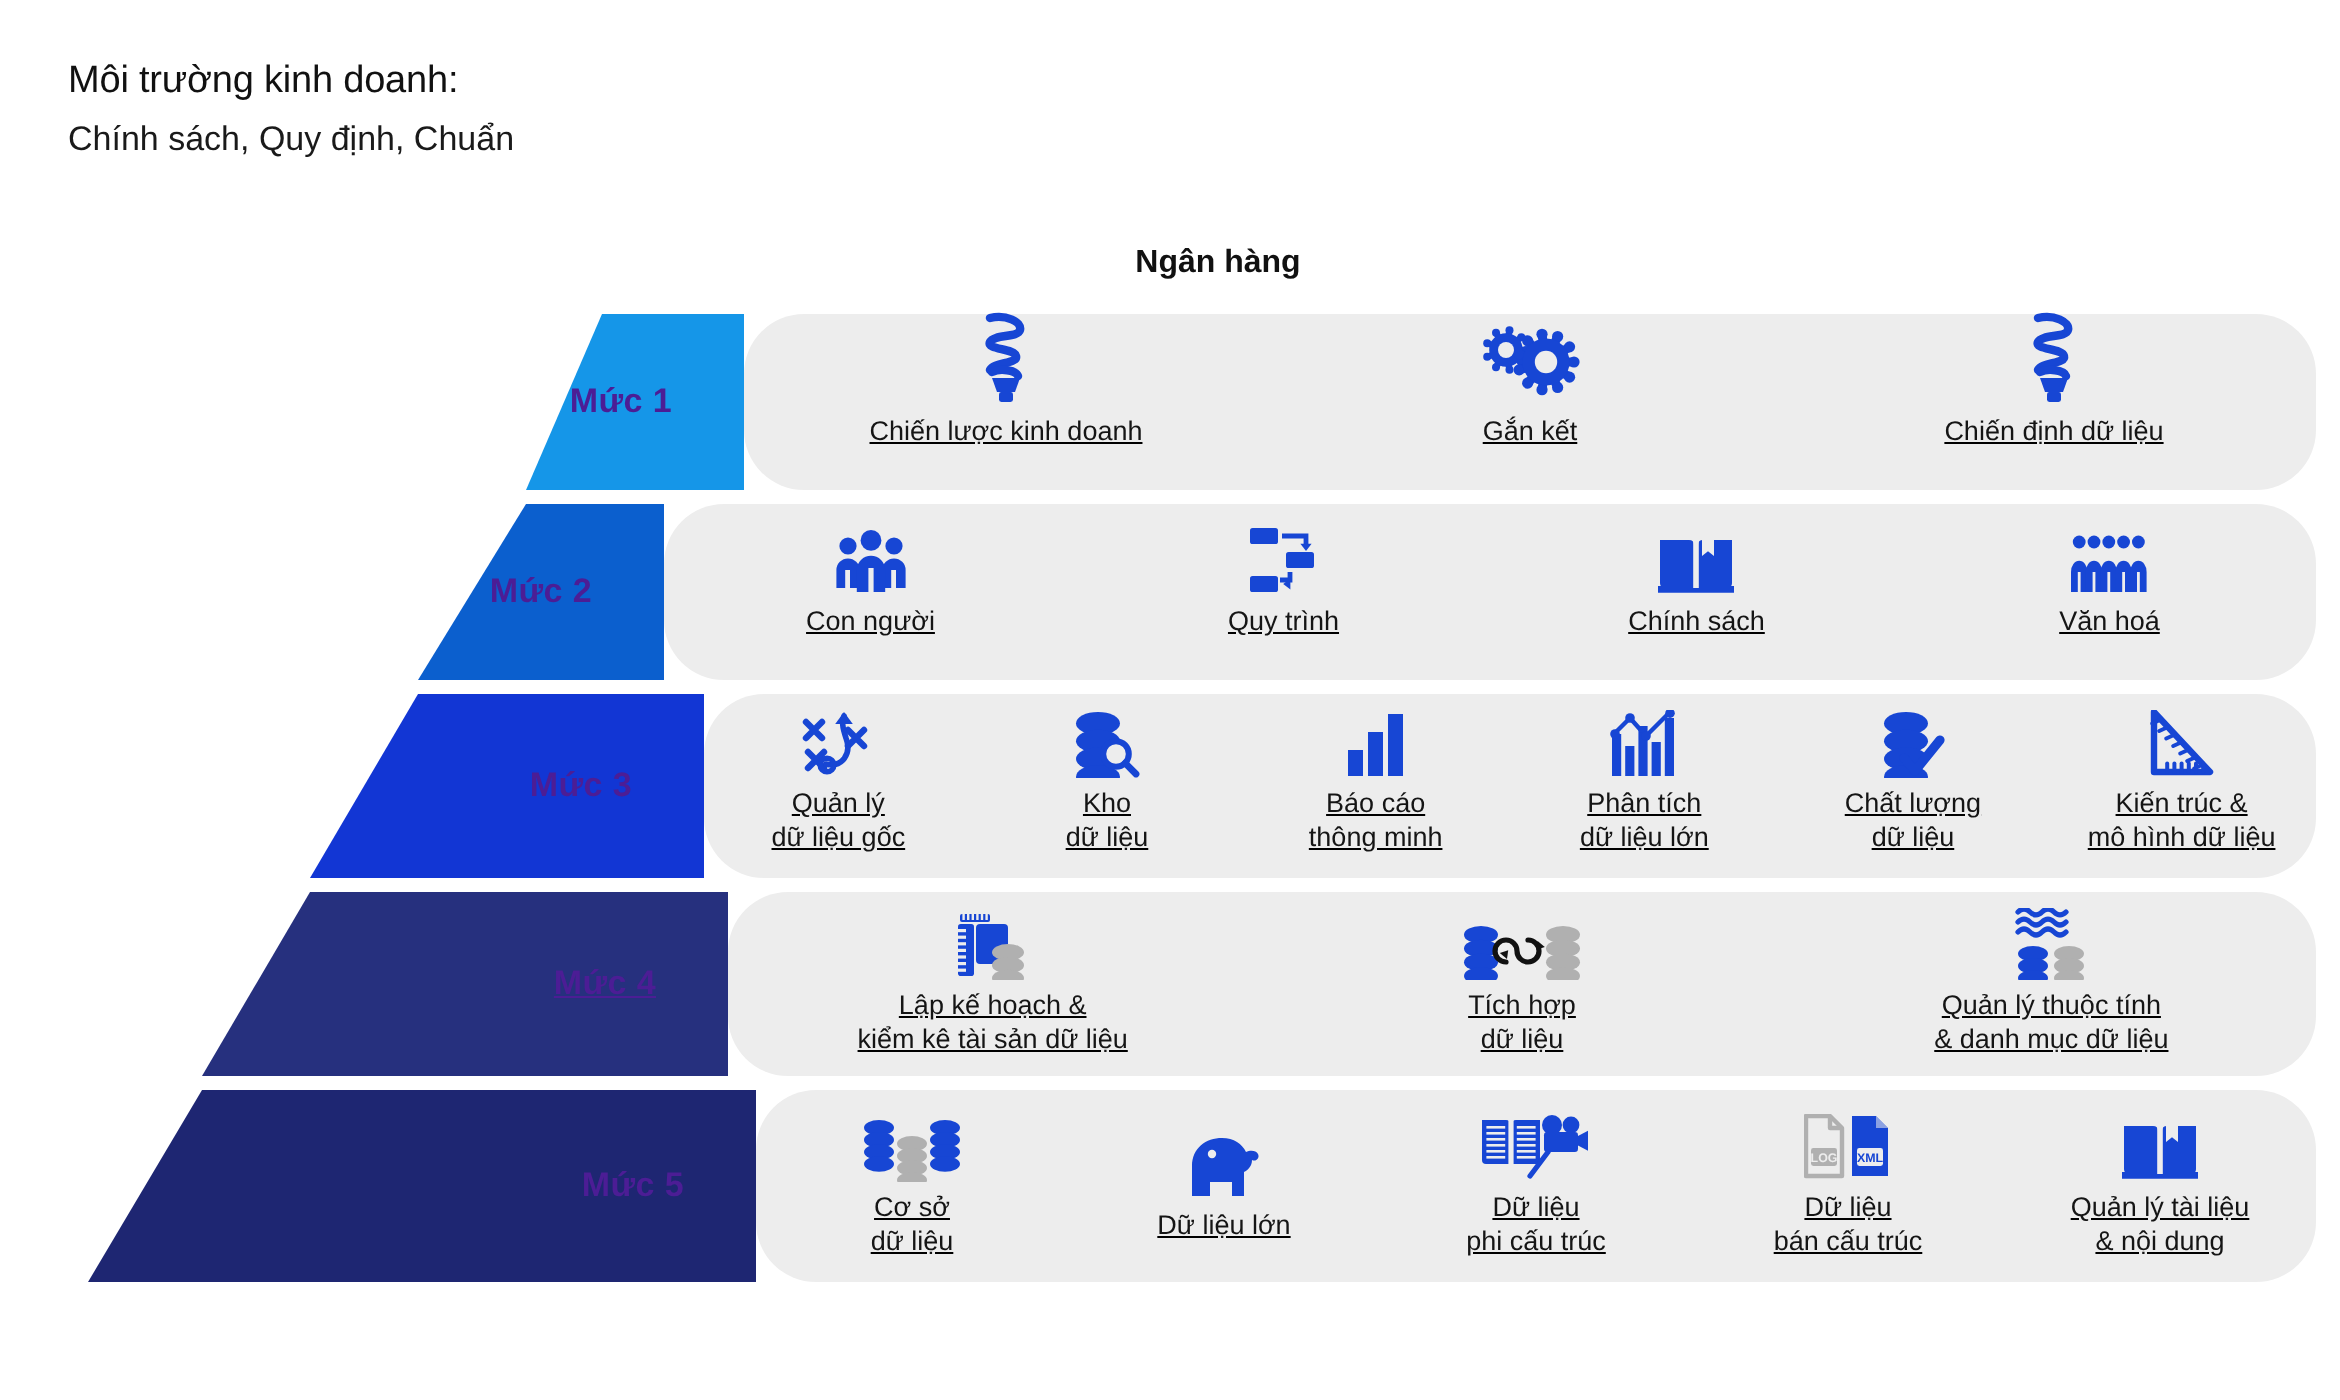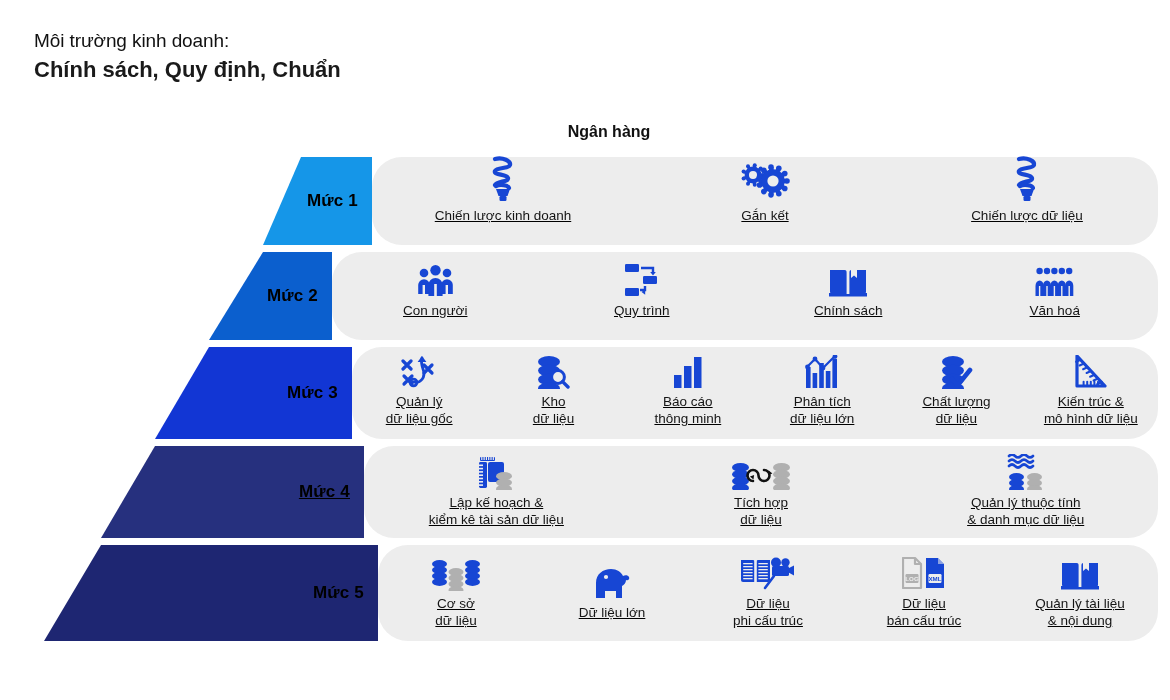--- a/index.html
+++ b/index.html
@@ -11,42 +11,42 @@
   }
   #root { position: relative; width: 1170px; height: 700px; }
 
   
   .header { position: absolute; left: 34px; top: 28px; }
   .header .line1 {
     font-size: 19px; font-weight: normal; color: #111111;
     letter-spacing: -0.1px; line-height: 26px;
   }
   .header .line2 {
-    font-size: 22px; font-weight: bold; color: #1a1a1a;
+    font-size: 17px; font-weight: normal; color: #1a1a1a;
     line-height: 26px; margin-top: 3px;
   }
 
   
   .pyr-title {
     position: absolute; top: 123px; left: 0; width: 1170px;
     text-align: center; font-size: 16px; font-weight: bold; color: #111111;
   }
   .pyr-title .inner { display: inline-block; margin-left: 48px; }
 
   
   .pyramid { position: absolute; left: 0; top: 157px; width: 1170px; }
   .row { position: relative; width: 1170px; margin-bottom: 7px; }
 
   .tier {
     position: absolute; left: 0; top: 0; height: 100%;
     display: flex; align-items: center; justify-content: flex-end;
   }
   .tier-label {
-    color: #000000; font-size: 17px; font-weight: bold;
-    padding-right: 14px; white-space: nowrap; letter-spacing: 0.2px;
+    color: #4c1d95; font-size: 17px; font-weight: bold;
+    padding-right: 36px; white-space: nowrap; letter-spacing: 0.2px;
   }
 
   .panel {
     position: absolute; top: 0; height: 100%;
     background: #ededed; border-radius: 30px;
     display: flex; align-items: flex-start; text-decoration: underline;
   }
   .panel-title {
     position: absolute; top: 6px; left: 0; width: 100%;
     text-align: center; font-size: 14.5px; font-weight: bold; color: #111111;
@@ -161,21 +161,21 @@
             </div>
             <div class="cell">
               <div class="ico">
                 <svg width="44" height="48" viewBox="0 0 44 48" xmlns="http://www.w3.org/2000/svg">
                   <path d="M14 4 C22 2 30 6 29 10 C28 14 16 12 14 16 C12 20 26 19 27 23 C28 27 16 26 14 30" stroke="#1746D4" stroke-width="4.2" fill="none" stroke-linecap="round"></path>
                   <path d="M15 31 C19 29 27 30 28 33" stroke="#1746D4" stroke-width="4.2" fill="none" stroke-linecap="round"></path>
                   <path d="M15 34 h14 l-2.5 7 h-9 z" fill="#1746D4"></path>
                   <rect x="18.5" y="41" width="7" height="5" rx="1.2" fill="#1746D4"></rect>
                 </svg>
               </div>
-              <div class="lbl">Chiến lược dữ liệu</div>
+              <div class="lbl">Chiến định dữ liệu</div>
             </div>
           </div>
         </div>
       </div>
       <div class="row r2" style="height: 88px;">
         <div class="tier" style="left: 209px; width: 123px;">
           <div style="position: absolute; left: 0px; top: 0px; width: 123px; height: 88px;"><svg width="123" height="88" viewBox="0 0 123 88">
               <path d="M54 0 H123 V88 H0 Z" fill="#0B5FCE"></path>
             </svg></div>
           <div class="tier-label" style="position: relative;">Mức 2</div>

